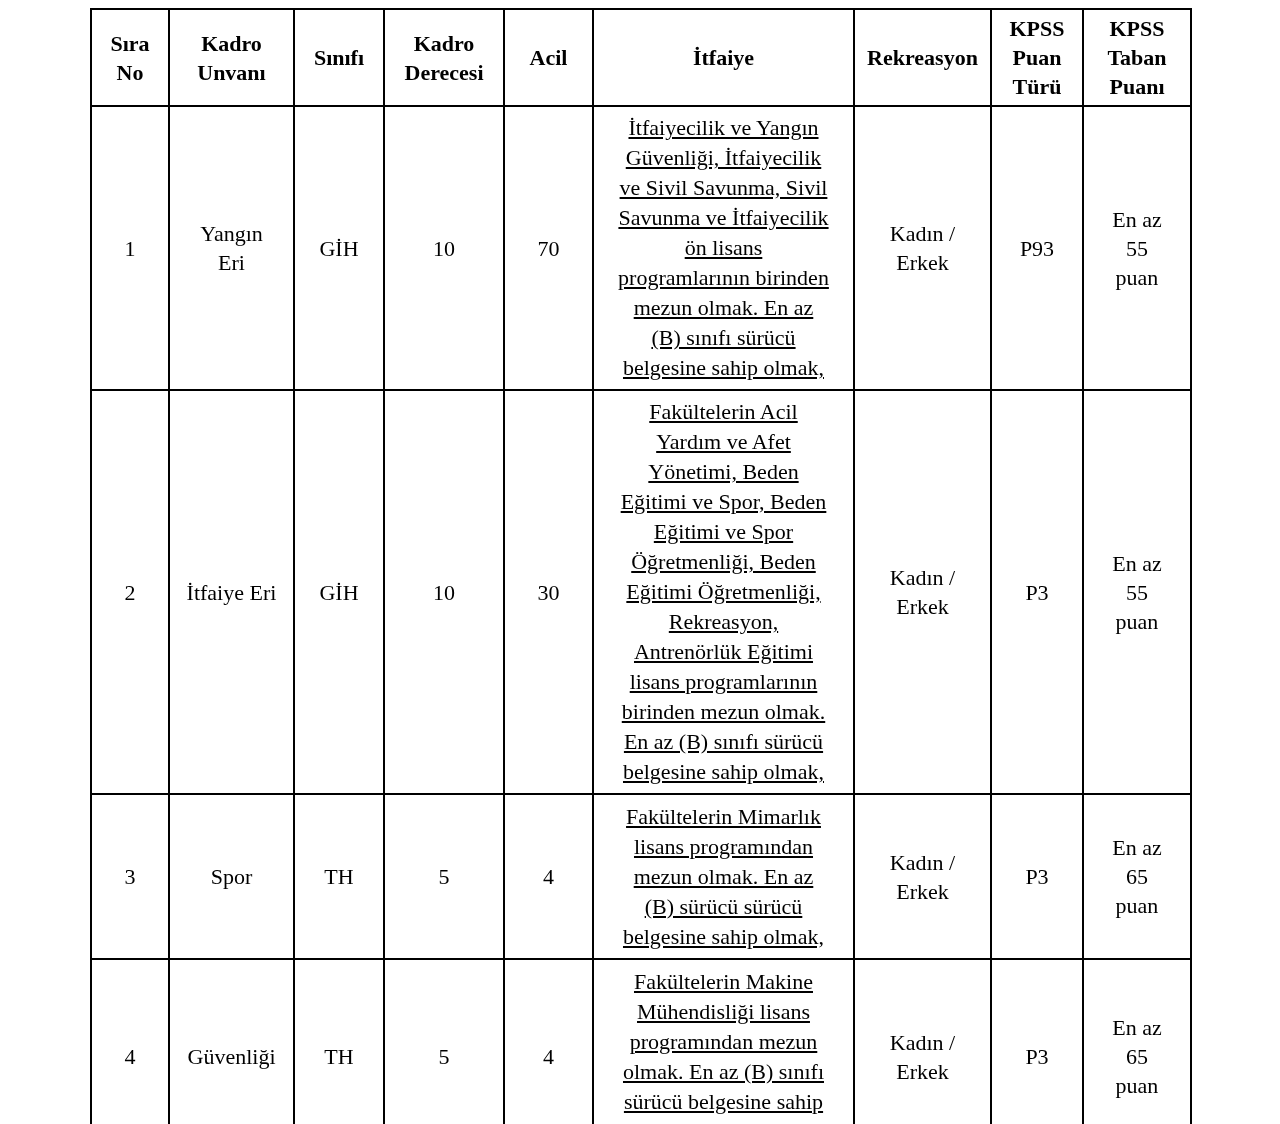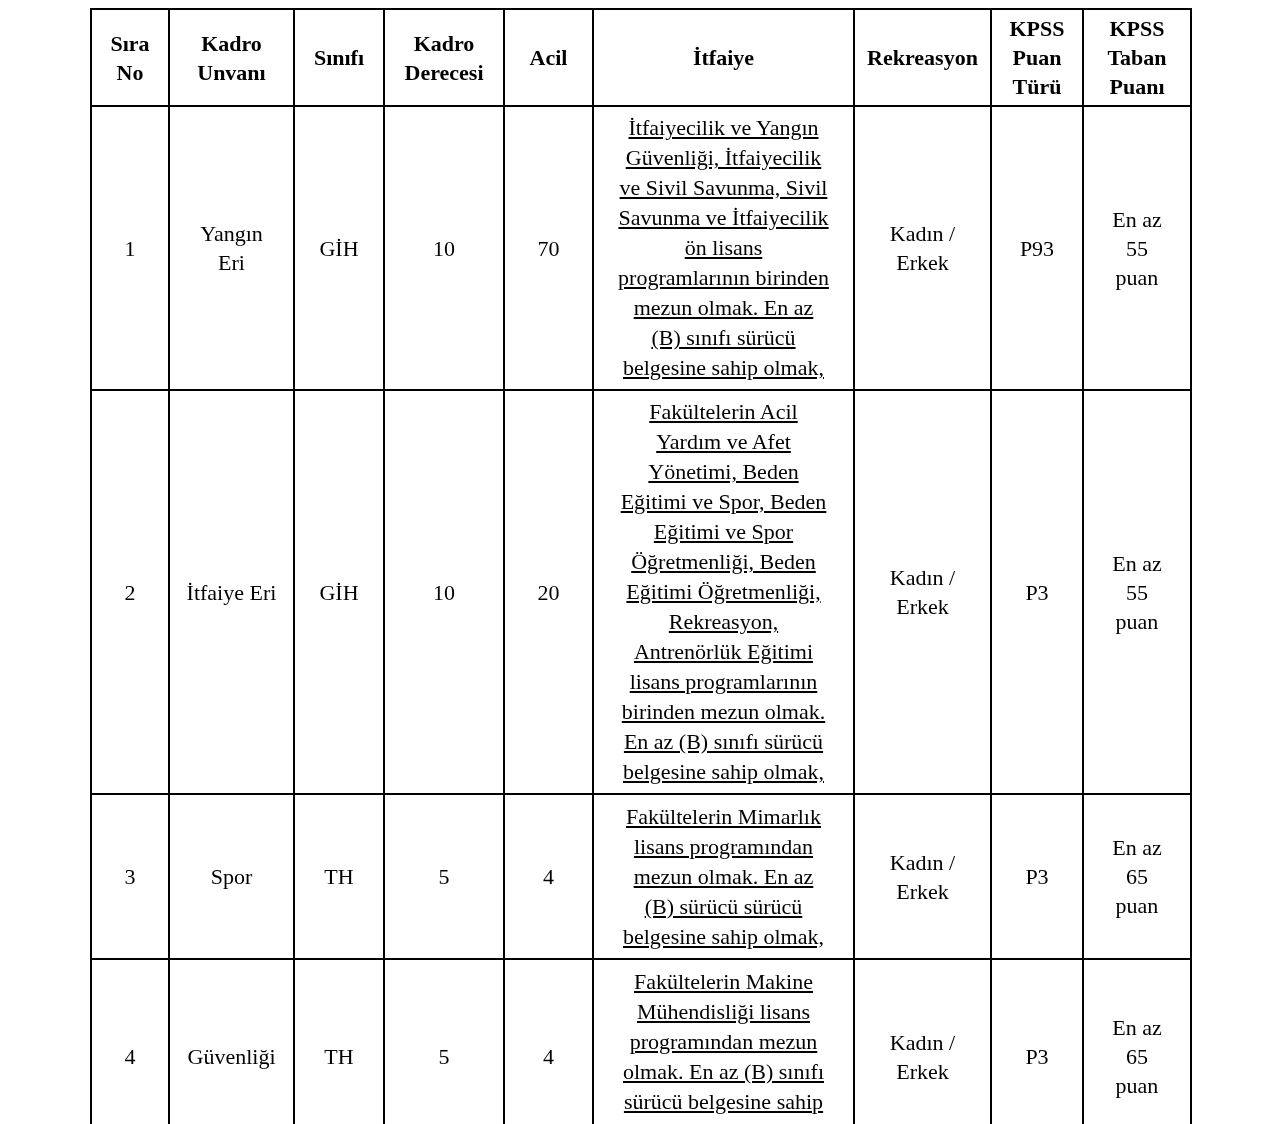--- a/index.html
+++ b/index.html
@@ -100,21 +100,21 @@
         <td>P93</td>
         <td>En az
 55
 puan</td>
       </tr>
       <tr class="row-2">
         <td>2</td>
         <td>İtfaiye Eri</td>
         <td>GİH</td>
         <td>10</td>
-        <td>20</td>
+        <td>30</td>
         <td class="niteligi">Fakültelerin Acil Yardım ve Afet Yönetimi, Beden Eğitimi ve Spor, Beden Eğitimi ve Spor Öğretmenliği, Beden Eğitimi Öğretmenliği, Rekreasyon, Antrenörlük Eğitimi lisans programlarının birinden mezun olmak. En az (B) sınıfı sürücü belgesine sahip olmak,</td>
         <td>Kadın /
 Erkek</td>
         <td>P3</td>
         <td>En az
 55
 puan</td>
       </tr>
       <tr class="row-3">
         <td>3</td>

